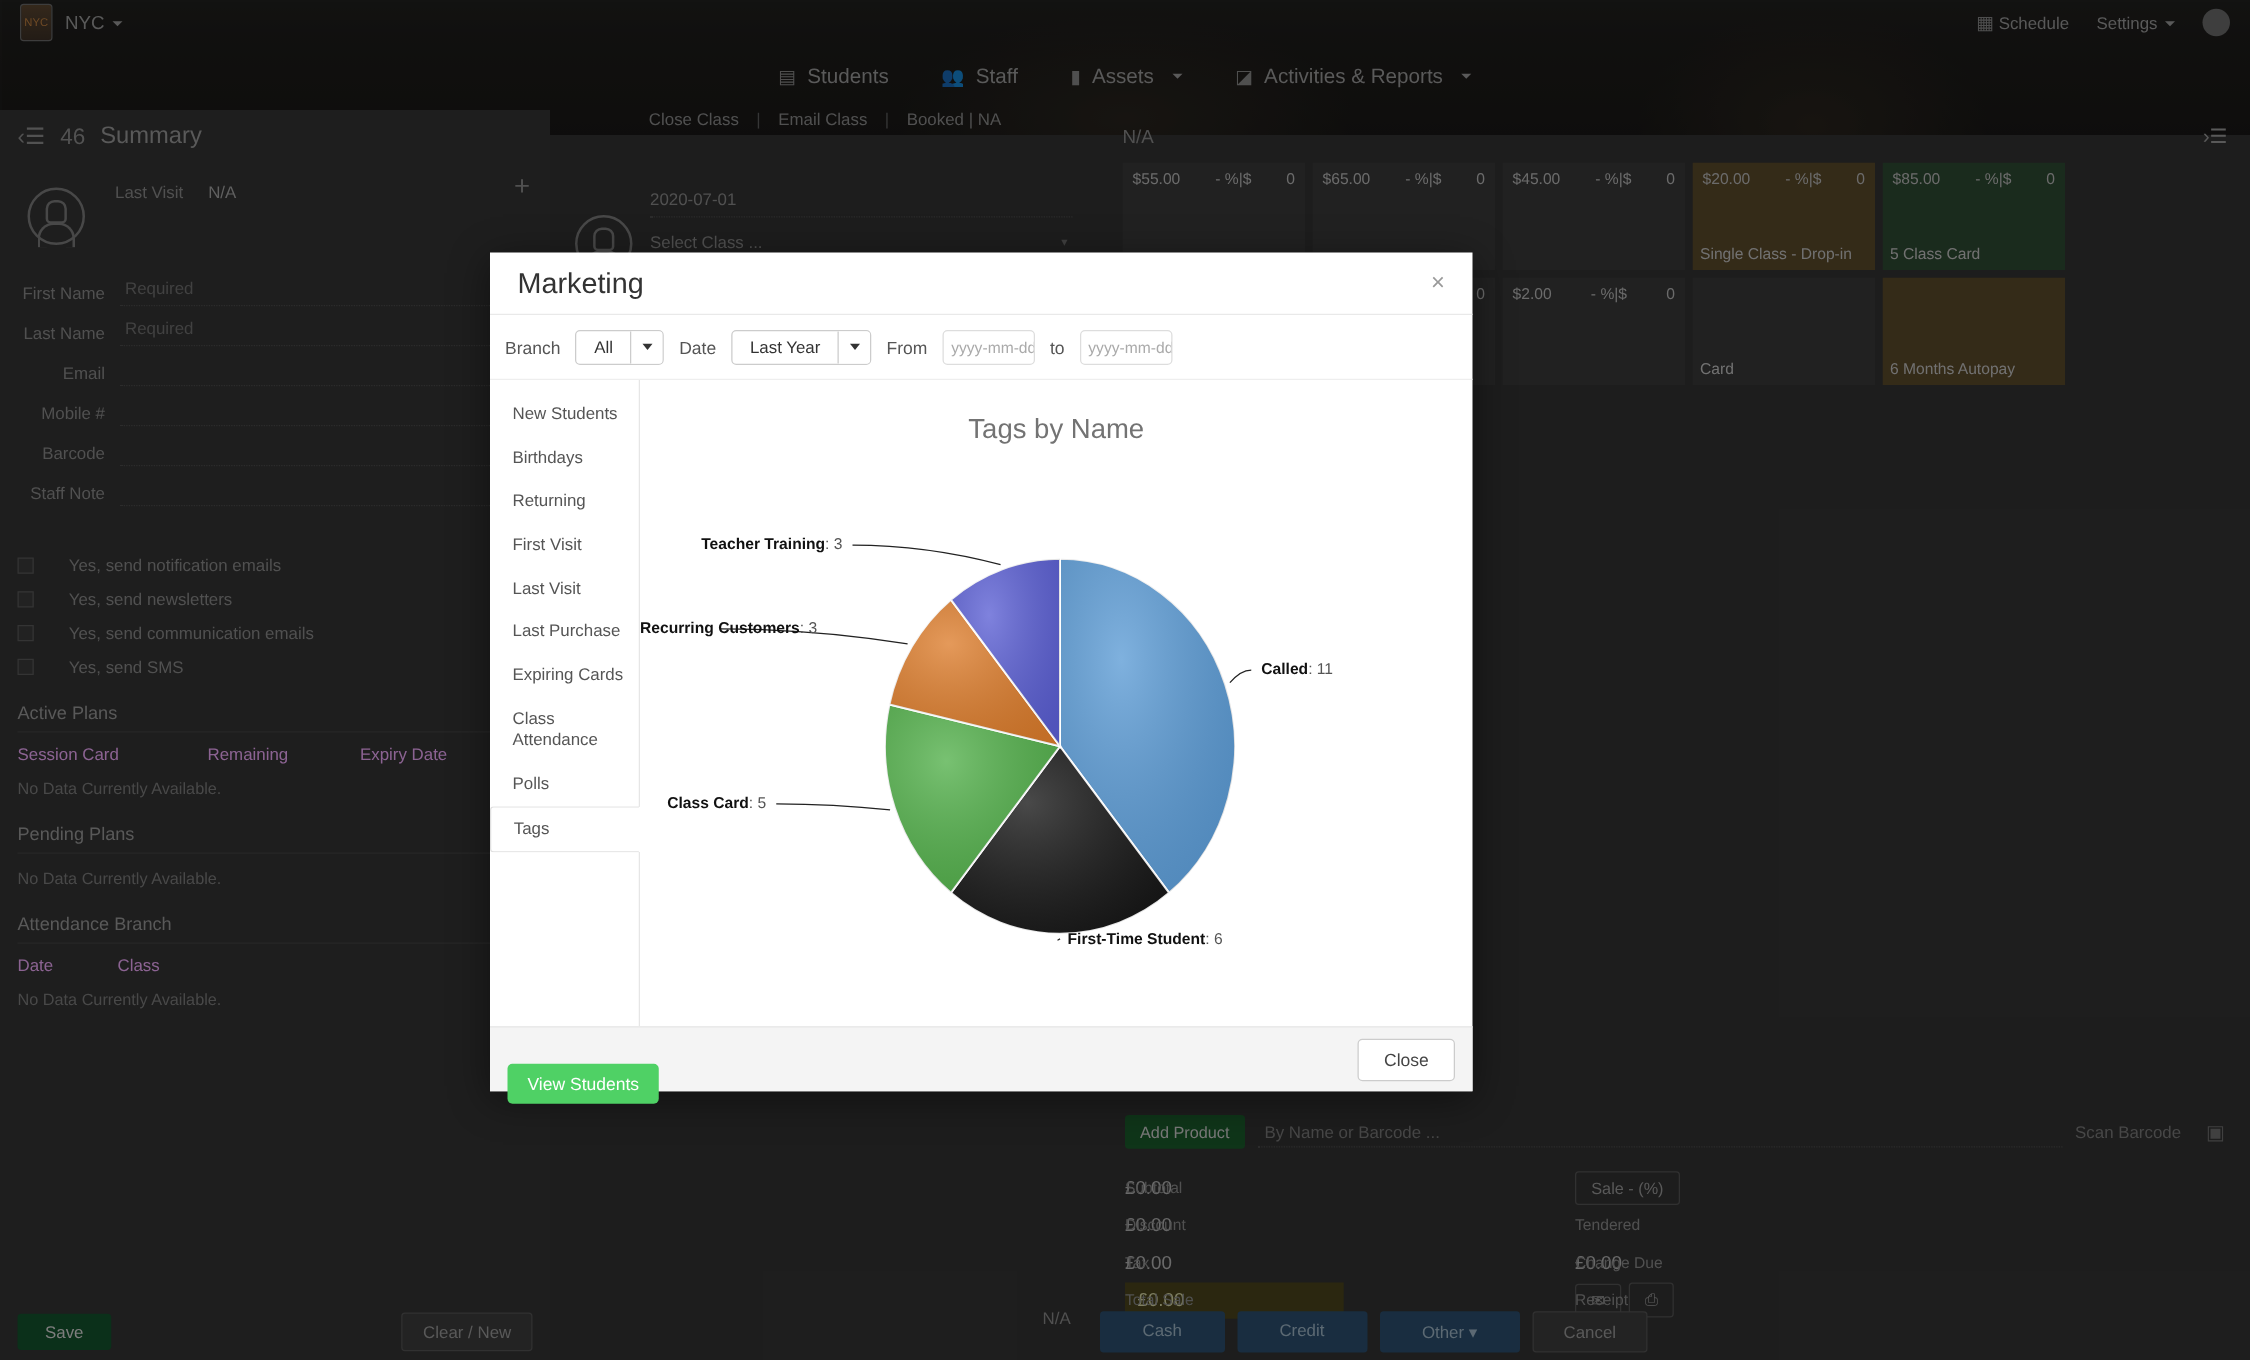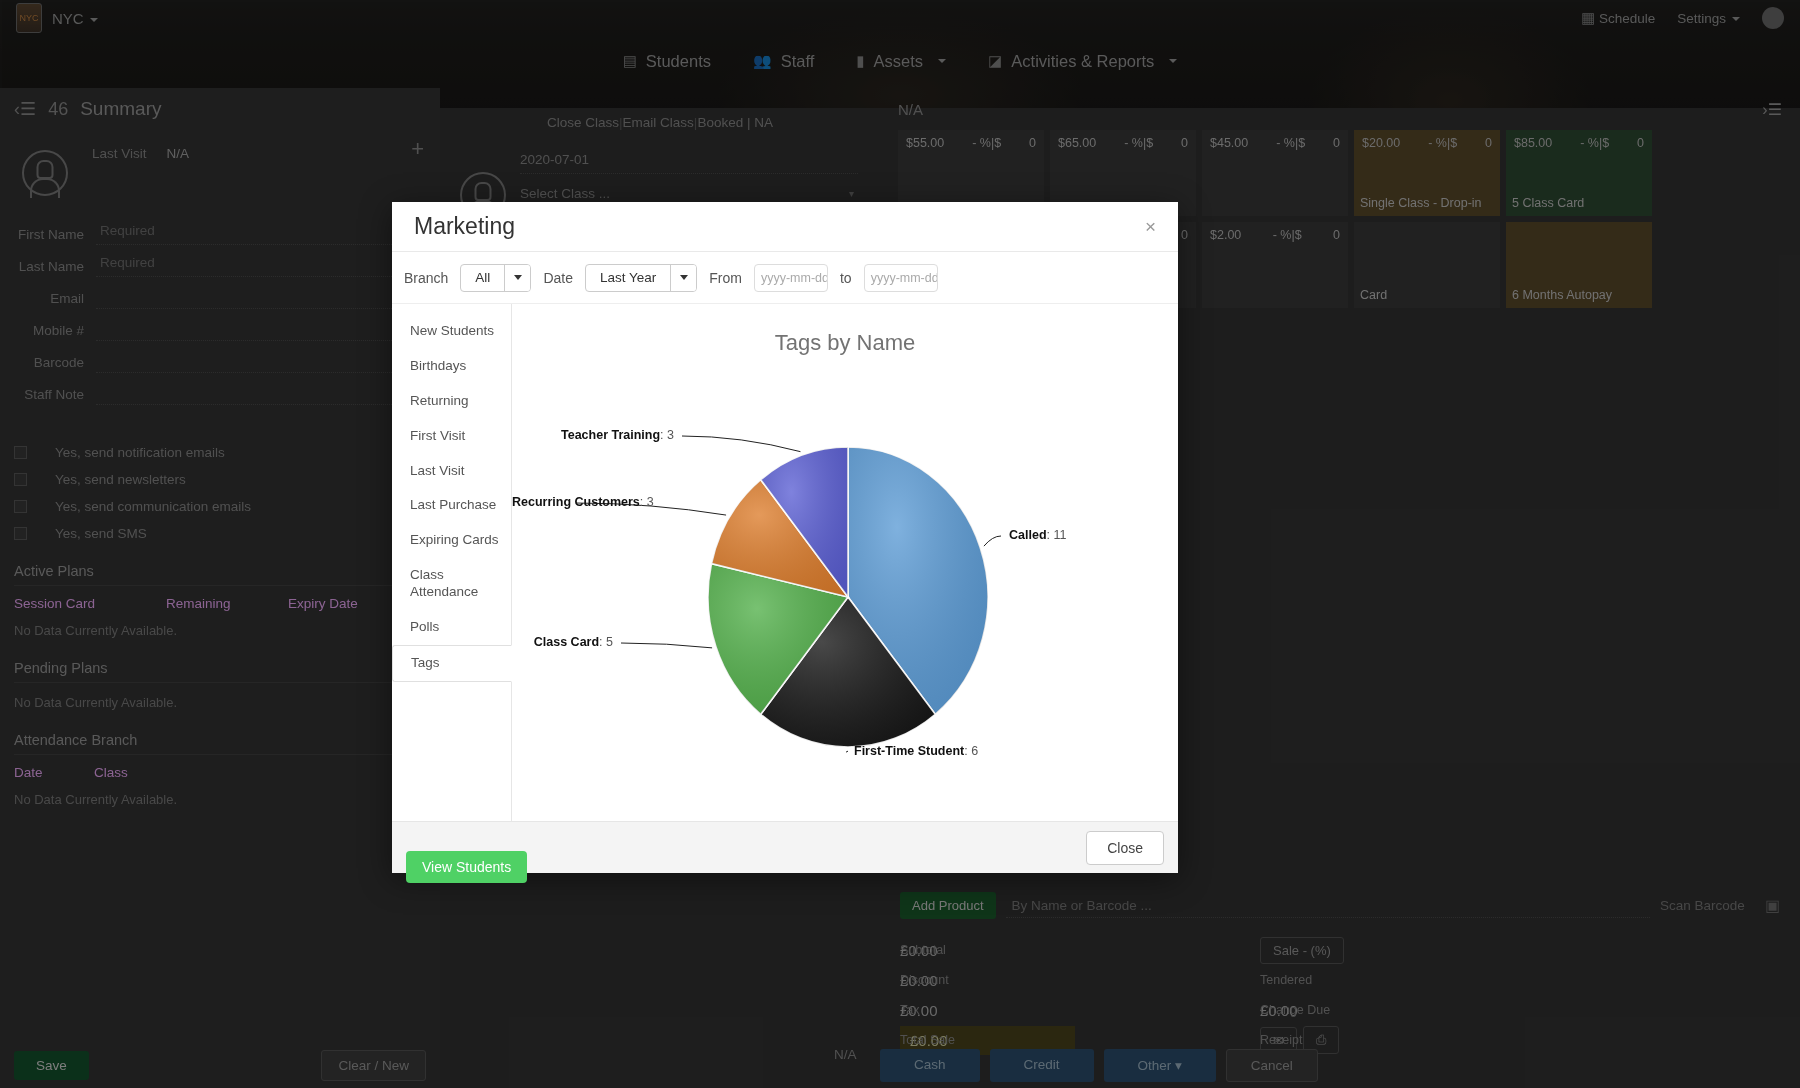--- a/index.html
+++ b/index.html
@@ -82,21 +82,21 @@
   .nodata{ color:#7d7d7d; font-size:13px; margin-top:12px; }
 
   .bottom-bar{ position:absolute; left:0; bottom:0; width:440px; height:46px; display:flex;
                align-items:center; padding:0 14px; }
   .btn-save{ background:#14532d; color:#d8d8d8; font-size:13.5px; padding:7px 22px; border-radius:3px; }
   .btn-clear{ margin-left:auto; background:#3d3d3d; border:1px solid #555; color:#9a9a9a;
               font-size:13.5px; padding:7px 16px; border-radius:3px; }
 
   
   .center-col{ position:absolute; left:440px; top:88px; width:440px; bottom:0; }
-  .cc-head{ height:42px; display:flex; align-items:flex-end; justify-content:center; 
+  .cc-head{ height:42px; display:flex; align-items:flex-start; justify-content:center; gap:14px;
             color:#8b8b8b; font-size:13.5px;}
   .cc-head .sep{ color:#5d5d5d; }
   .cc-body{ padding:10px 22px 0 80px; position:relative;}
   .cc-person{ position:absolute; left:20px; top:42px; width:46px;height:46px;border-radius:50%;
               border:2px solid #7c7c7c;}
   .cc-person:before{content:"";position:absolute;left:50%;top:8px;transform:translateX(-50%);
      width:13px;height:15px;border:2px solid #7c7c7c;border-radius:7px 7px 4px 4px;}
   .cc-person:after{content:"";position:absolute;left:50%;top:26px;transform:translateX(-50%);
      width:26px;height:18px;border:2px solid #7c7c7c;border-bottom:0;border-radius:13px 13px 0 0;}
   .cc-input{ border-bottom:1px dotted #4d4d4d; height:28px; color:#8a8a8a; font-size:13.5px;

